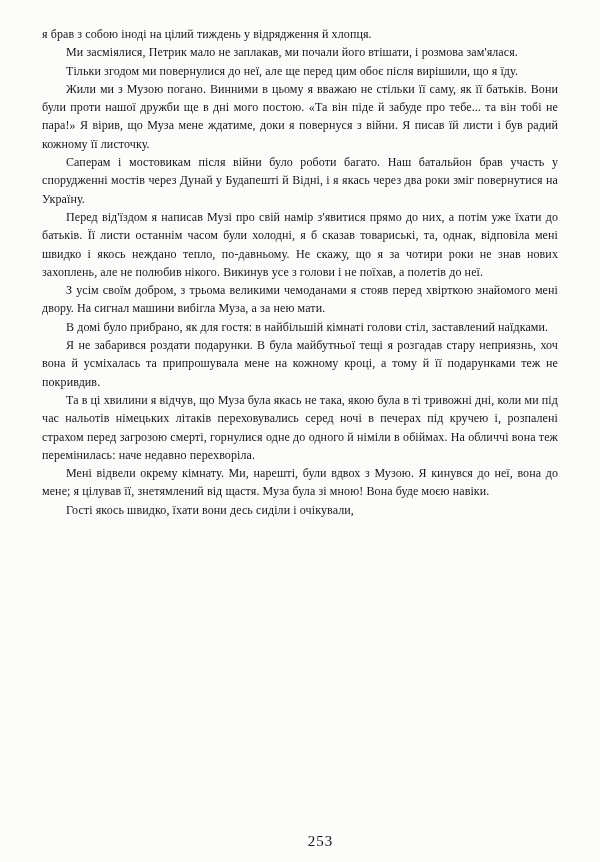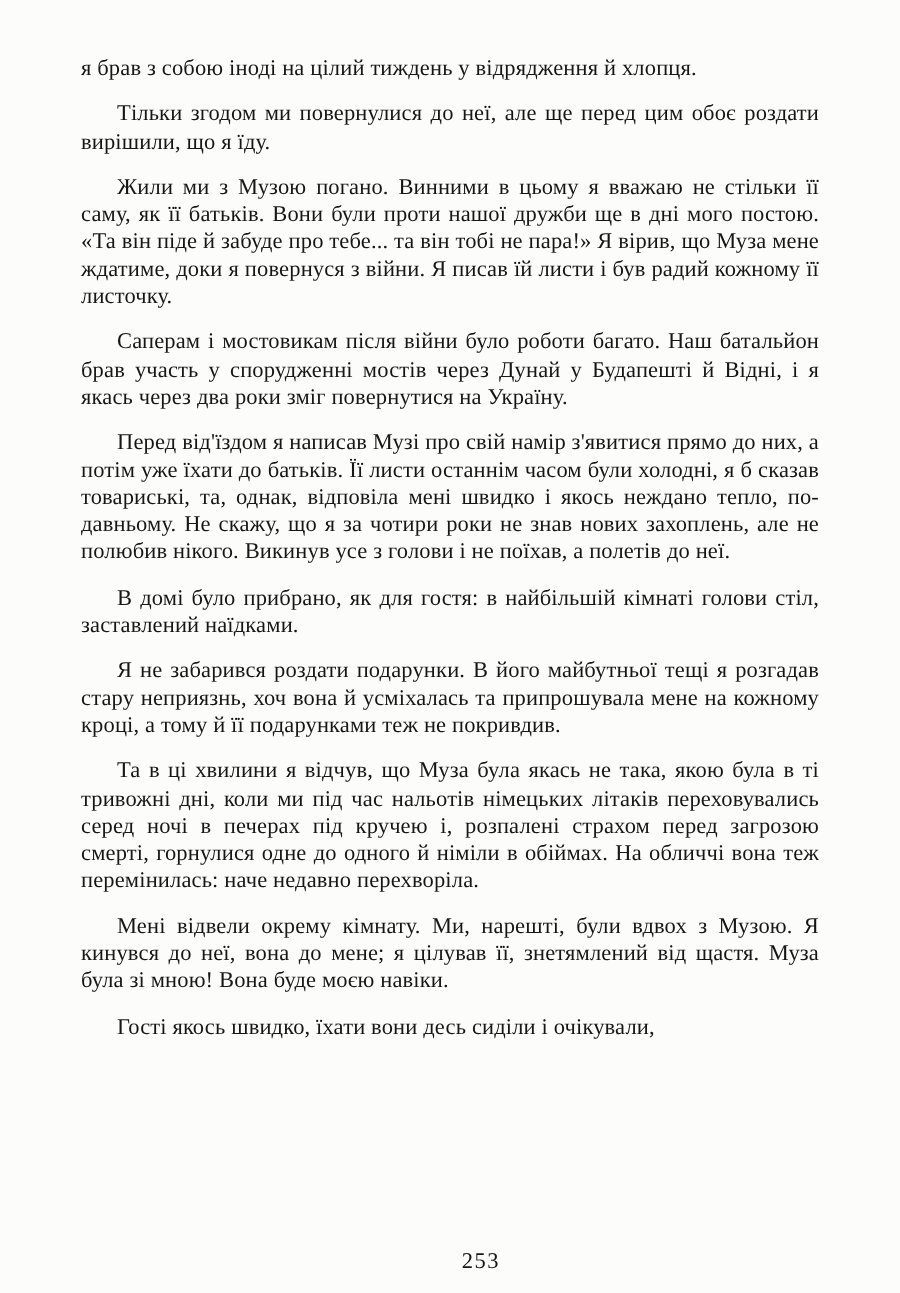--- a/index.html
+++ b/index.html
@@ -18,23 +18,23 @@
     box-sizing: border-box;
     position: relative;
     width: 600px;
     height: 862px;
     padding: 25px 42px 0 42px;
   }
   .text-block {
     width: 516px;
   }
   .para {
-    margin: 12px;
+    margin: 0;
     text-align: justify;
-    font-size: 15px;
+    font-size: 12px;
     line-height: 18.3px;
     font-weight: 500;
     letter-spacing: 0.1px;
   }
   .para.indent {
     text-indent: 24px;
   }
   .page-number {
     position: absolute;
     left: 0;
@@ -46,24 +46,26 @@
     letter-spacing: 1px;
     padding-left: 41px;
   }
 </style>
 </head>
 <body>
 
 <div class="page">
   <div class="text-block">
       <p class="para">я брав з собою іноді на цілий тиждень у відрядження й хлопця.</p>
-      <p class="para indent">Тільки згодом ми повернулися до неї, але ще перед цим обоє роздати вирішили, що я їду.</p>
+      <p class="para indent">Ми засміялися, Петрик мало не заплакав, ми почали його втішати, і розмова зам'ялася.</p>
+      <p class="para indent">Тільки згодом ми повернулися до неї, але ще перед цим обоє після вирішили, що я їду.</p>
       <p class="para indent">Жили ми з Музою погано. Винними в цьому я вважаю не стільки її саму, як її батьків. Вони були проти нашої дружби ще в дні мого постою. «Та він піде й забуде про тебе... та він тобі не пара!» Я вірив, що Муза мене ждатиме, доки я повернуся з війни. Я писав їй листи і був радий кожному її листочку.</p>
       <p class="para indent">Саперам і мостовикам після війни було роботи багато. Наш батальйон брав участь у спорудженні мостів через Дунай у Будапешті й Відні, і я якась через два роки зміг повернутися на Україну.</p>
       <p class="para indent">Перед від'їздом я написав Музі про свій намір з'явитися прямо до них, а потім уже їхати до батьків. Її листи останнім часом були холодні, я б сказав товариські, та, однак, відповіла мені швидко і якось неждано тепло, по-давньому. Не скажу, що я за чотири роки не знав нових захоплень, але не полюбив нікого. Викинув усе з голови і не поїхав, а полетів до неї.</p>
+      <p class="para indent">З усім своїм добром, з трьома великими чемоданами я стояв перед хвірткою знайомого мені двору. На сигнал машини вибігла Муза, а за нею мати.</p>
       <p class="para indent">В домі було прибрано, як для гостя: в найбільшій кімнаті голови стіл, заставлений наїдками.</p>
-      <p class="para indent">Я не забарився роздати подарунки. В його майбутньої тещі я розгадав стару неприязнь, хоч вона й усміхалась та припрошувала мене на кожному кроці, а тому й її подарунками теж не покривдив.</p>
+      <p class="para indent">Я не забарився роздати подарунки. В була майбутньої тещі я розгадав стару неприязнь, хоч вона й усміхалась та припрошувала мене на кожному кроці, а тому й її подарунками теж не покривдив.</p>
       <p class="para indent">Та в ці хвилини я відчув, що Муза була якась не така, якою була в ті тривожні дні, коли ми під час нальотів німецьких літаків переховувались серед ночі в печерах під кручею і, розпалені страхом перед загрозою смерті, горнулися одне до одного й німіли в обіймах. На обличчі вона теж перемінилась: наче недавно перехворіла.</p>
       <p class="para indent">Мені відвели окрему кімнату. Ми, нарешті, були вдвох з Музою. Я кинувся до неї, вона до мене; я цілував її, знетямлений від щастя. Муза була зі мною! Вона буде моєю навіки.</p>
       <p class="para indent">Гості якось швидко, їхати вони десь сиділи і очікували,</p>
     </div>
   <div class="page-number">253</div>
 </div>
 
 </body></html>

